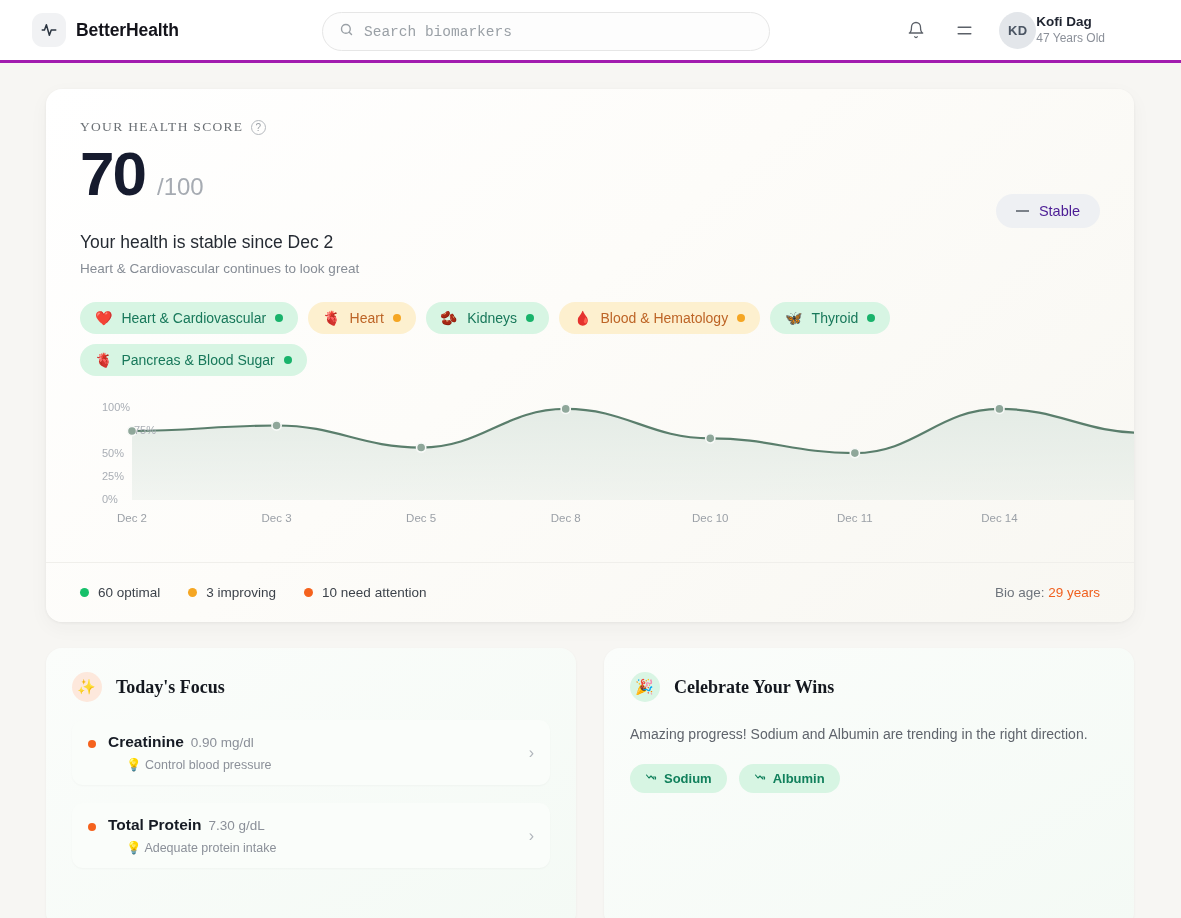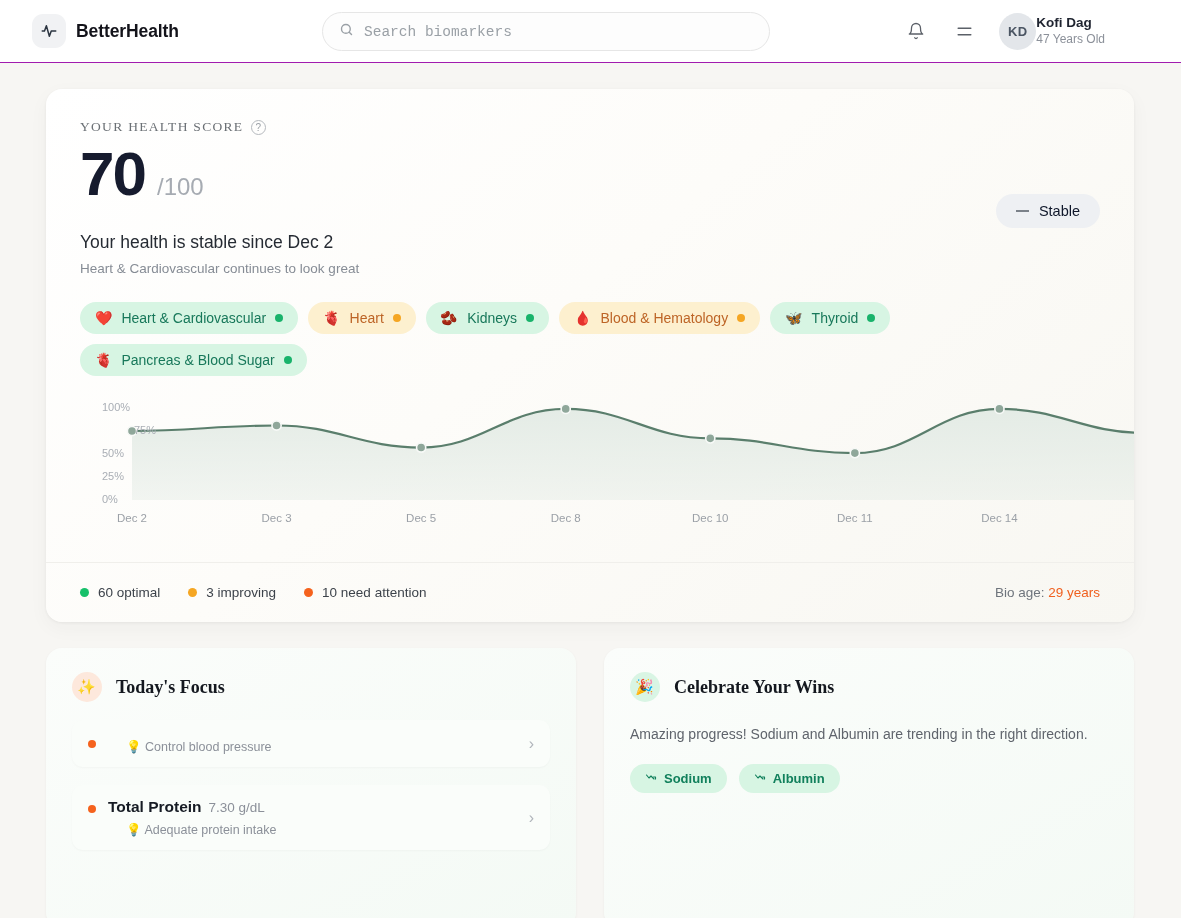--- a/index.html
+++ b/index.html
@@ -10,21 +10,21 @@
     overflow: hidden;
   }
   .serif { font-family: "Liberation Serif", serif; }
 
   
   .header {
     height: 63px; width: 100%;
     background: #ffffff;
     display: flex; align-items: center;
     padding: 0 24px;
-    border-bottom: 1px solid #a21caf;
+    border-bottom: 3px solid #a21caf;
     position: relative;
   }
   .brand { display: flex; align-items: center; gap: 10px; padding-left: 8px; }
   .brand-logo {
     width: 34px; height: 34px; border-radius: 11px;
     background: #f1f2f4;
     display: flex; align-items: center; justify-content: center;
   }
   .brand-name { font-size: 17.5px; font-weight: bold; color: #13131a; letter-spacing: -0.1px; }
 
@@ -83,21 +83,21 @@
     font-size: 10px; line-height: 13px; text-align: center;
     font-family: "Liberation Sans", sans-serif;
   }
   .score-row { display: flex; align-items: baseline; gap: 12px; margin-top: 6px; }
   .score-value { font-size: 62px; font-weight: bold; color: #161b2e; letter-spacing: -2px; line-height: 1.05; }
   .score-max { font-size: 24px; color: #a6abb2; font-weight: normal; }
 
   .stable-pill {
     position: absolute; right: 34px; top: 105px;
     display: flex; align-items: center; gap: 10px;
-    background: #eef0f3; color: #0f172a;
+    background: #eef0f3; color: #4c1d95;
     border-radius: 20px; padding: 9px 20px;
     font-size: 14.5px;
   }
   .dash { display: inline-block; width: 13px; height: 2px; background: #7b8189; }
 
   .head-line { font-size: 17.5px; color: #262b33; margin-top: 26px; }
   .sub-line { font-size: 13.5px; color: #868c95; margin-top: 8px; }
 
   .chips { display: flex; gap: 10px; margin-top: 26px; flex-wrap: wrap; }
   .chip {
@@ -331,20 +331,21 @@
 
     <div class="panel focus">
       <div class="panel-head">
         <div class="panel-icon focus-i">✨</div>
         <div class="panel-title serif">Today's Focus</div>
       </div>
       <div id="focus-items">
           <div class="focus-row">
             <span class="focus-dot" style="background:#f5621d"></span>
             <div style="flex:1">
+              <div><span class="focus-name">Creatinine</span><span class="focus-val">0.90 mg/dl</span></div>
               <div class="focus-tip"><span>💡</span> <span>Control blood pressure</span></div>
             </div>
             <span class="chev">›</span>
           </div>
           <div class="focus-row">
             <span class="focus-dot" style="background:#f5621d"></span>
             <div style="flex:1">
               <div><span class="focus-name">Total Protein</span><span class="focus-val">7.30 g/dL</span></div>
               <div class="focus-tip"><span>💡</span> <span>Adequate protein intake</span></div>
             </div>

